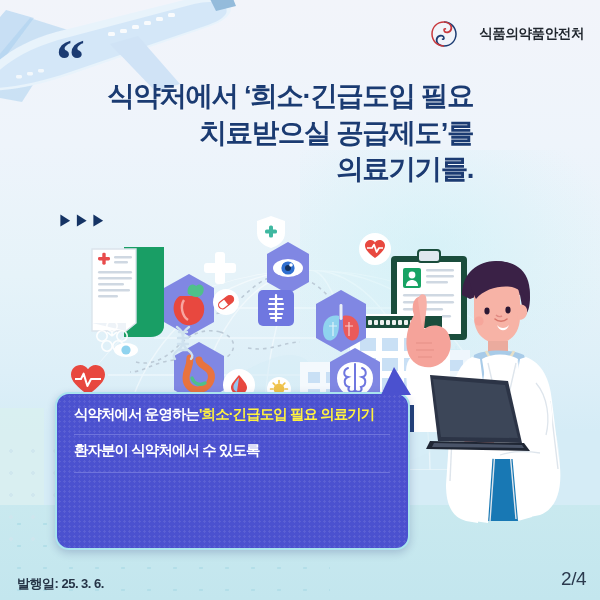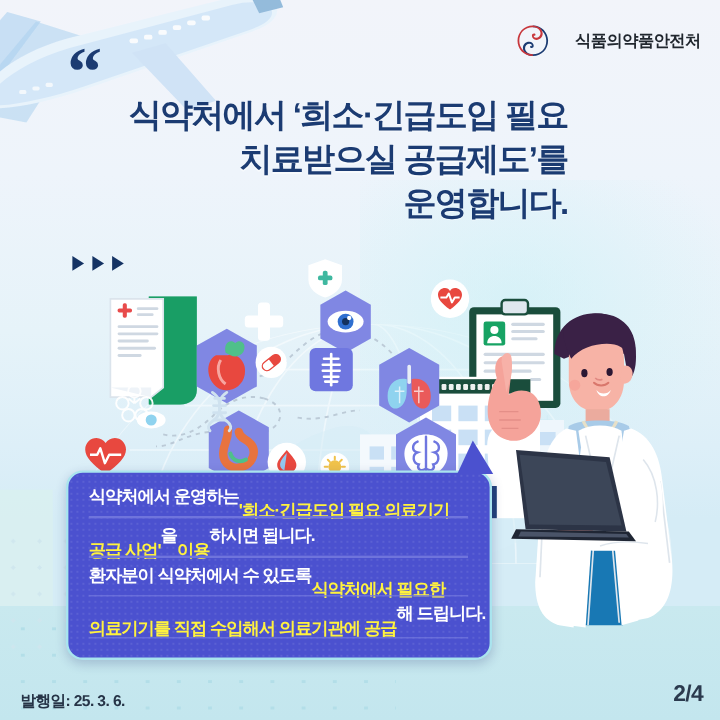--- a/index.html
+++ b/index.html
@@ -127,30 +127,30 @@
     letter-spacing:-.85px; line-height:1;
     height:36px;
     display:flex; align-items:flex-start;
     white-space:nowrap;
   }
   .bline::after {
     content:""; position:absolute; left:0; right:2px; bottom:8px;
     height:1.4px; background:#6f74dc;
   }
   .bline:last-child::after { bottom:6px; }
-  .hl { color:#fff23e;margin-top:12px; }
+  .hl { color:#fff23e; }
 
   
   .footer-date {
     position:absolute; left:17px; top:575px;
     font-size:13px; font-weight:700; color:#263447; letter-spacing:-.5px;
   }
   .page-num {
     position:absolute; right:14px; top:568px;
-    font-size:19px; font-weight:700; color:#2b3a4e; letter-spacing:-.5px;
+    font-size:19px; font-weight:400; color:#2b3a4e; letter-spacing:-.5px;
   }
 </style>
 </head>
 <body>
 
 <div id="card">
 
   <svg class="bg-plane" viewBox="0 0 290 150">
     <g opacity="0.95">
       <path d="M8 118 L70 44 L108 56 L62 128 Z" fill="#bcd9f2" opacity=".75"></path>
@@ -215,21 +215,21 @@
       <path d="M20 3 C30 3 37 11 37 20 C37 29 30 37 20 37 C14 37 9 33 9 28 C9 24 12 21 16 21 C19 21 21 23 21 25.5 C21 27 20 28 18.6 28 C17.6 28 17 27.4 17 26.6 C17 26 17.4 25.6 18 25.6 C18.4 25.6 18.7 25.9 18.7 26.3 C19.4 25 18.4 23.4 16.4 23.4 C13.6 23.4 11.4 25.6 11.4 28.4 C11.4 32 15 35 20 35 C29 35 35 28.6 35 20 C35 12 28.6 5 20 5 Z" fill="#1b3b72"></path>
       <path d="M20 37 C10 37 3 29 3 20 C3 11 10 3 20 3 C26 3 31 7 31 12 C31 16 28 19 24 19 C21 19 19 17 19 14.5 C19 13 20 12 21.4 12 C22.4 12 23 12.6 23 13.4 C23 14 22.6 14.4 22 14.4 C21.6 14.4 21.3 14.1 21.3 13.7 C20.6 15 21.6 16.6 23.6 16.6 C26.4 16.6 28.6 14.4 28.6 11.6 C28.6 8 25 5 20 5 C11 5 5 11.4 5 20 C5 28 11.4 35 20 35 Z" fill="#c8373c"></path>
     </svg>
     <span class="logo-text">식품의약품안전처</span>
   </div>
 
   <div class="quote">“</div>
   <div class="headline">
     <div>식약처에서 ‘희소·긴급도입 필요</div>
     <div>치료받으실 공급제도’를</div>
-    <div>운영합니다.</div>
+    <div>의료기기를.</div>
   </div>
   <div class="arrows">▶▶▶</div>
 
   <div class="illo">
 
     <svg width="430" height="190" style="position:absolute;left:0;top:0">
       <g fill="none" stroke="#b9c7d4" stroke-width="1.6" stroke-dasharray="3.5 4" opacity=".9">
         <path d="M72 42 C110 48 118 74 142 74 C165 74 180 40 206 36"></path>
         <path d="M206 36 C224 32 244 40 258 56"></path>
         <path d="M66 122 C82 126 96 118 108 106 C120 94 134 88 150 92"></path>
@@ -521,32 +521,21 @@
   </svg>
 
   <div class="bubble-tail"></div>
   <div class="bubble">
     <div class="bubble-lines">
       <div class="bline">
         <span>식약처에서 운영하는 </span>
           <span class="hl">'희소·긴급도입 필요 의료기기</span>
       </div>
       <div class="bline">
-        <span class="hl">공급 사업'</span>
-          <span>을 </span>
-          <span class="hl">이용</span>
-          <span>하시면 됩니다.</span>
-      </div>
-      <div class="bline">
         <span>환자분이 식약처에서 수 있도록 </span>
-          <span class="hl">식약처에서 필요한</span>
-      </div>
-      <div class="bline">
-        <span class="hl">의료기기를 직접 수입해서 의료기관에 공급</span>
-          <span>해 드립니다.</span>
       </div>
     </div>
   </div>
 
   <div class="footer-date">발행일: 25. 3. 6.</div>
   <div class="page-num">2/4</div>
 
 </div>
 
 </body></html>

